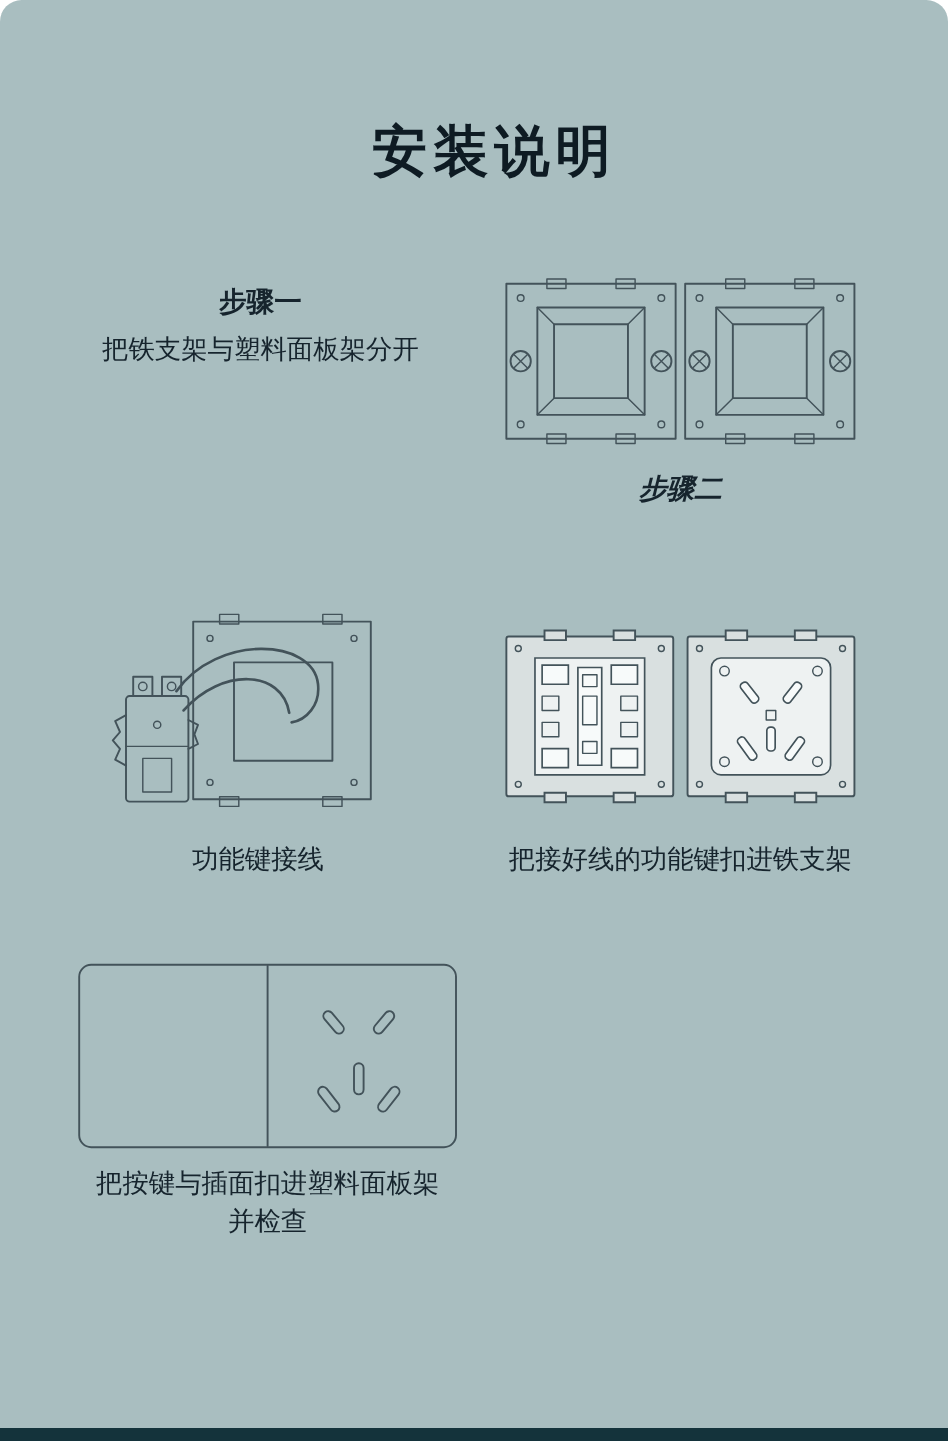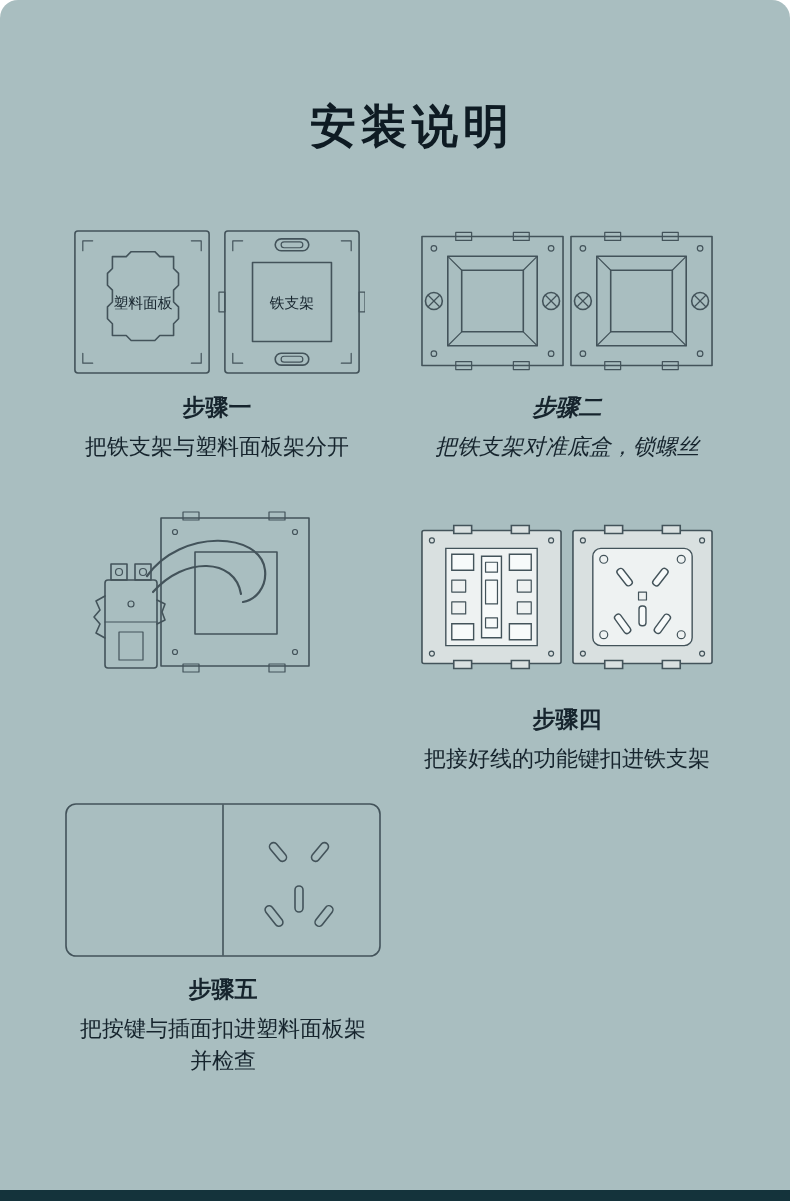--- a/index.html
+++ b/index.html
@@ -55,40 +55,20 @@
   }
 </style>
 </head>
 <body>
 
 <div class="page">
 
   <div class="page-title">安装说明</div>
 
   <div class="step" id="step-1">
-    <div class="art">
-      <svg width="296" height="156" viewBox="0 0 300 156">
-
-        <rect class="ln" x="6" y="6" width="136" height="144" rx="3"></rect>
-        <path class="ln thin" d="M14,16 h10 M14,16 v10 M134,16 h-10 M134,16 v10 M14,140 h10 M14,140 v-10 M134,140 h-10 M134,140 v-10"></path>
-        <path class="ln" d="M44,32 h14 l5,-5 h24 l5,5 h14 v12 l5,5 v12 l-5,5 v12 l5,5 v12 l-5,5 v12 h-14 l-5,5 h-24 l-5,-5 h-14 v-12 l-5,-5 v-12 l5,-5 v-12 l-5,-5 v-12 l5,-5 v-12 z"></path>
-        <text class="svgtext" x="75" y="84" text-anchor="middle">塑料面板</text>
-
-        <rect class="ln" x="158" y="6" width="136" height="144" rx="3"></rect>
-        <rect class="ln" x="186" y="38" width="80" height="80"></rect>
-        <rect class="ln" x="209" y="14" width="34" height="12" rx="6"></rect>
-        <rect class="ln thin" x="215" y="17" width="22" height="6" rx="3"></rect>
-        <rect class="ln" x="209" y="130" width="34" height="12" rx="6"></rect>
-        <rect class="ln thin" x="215" y="133" width="22" height="6" rx="3"></rect>
-        <rect class="ln thin" x="152" y="68" width="6" height="20"></rect>
-        <rect class="ln thin" x="294" y="68" width="6" height="20"></rect>
-        <path class="ln thin" d="M166,16 h10 M166,16 v10 M286,16 h-10 M286,16 v10 M166,140 h10 M166,140 v-10 M286,140 h-10 M286,140 v-10"></path>
-        <text class="svgtext" x="226" y="84" text-anchor="middle">铁支架</text>
-      </svg>
-    </div>
     <div class="step-title">步骤一</div>
     <div class="step-caption">把铁支架与塑料面板架分开</div>
   </div>
 
   <div class="step" id="step-2">
     <div class="art">
       <svg width="298" height="152" viewBox="0 0 300 152">
         <defs>
           <g id="s2unit">
             <rect class="ln" x="4" y="10" width="142" height="130"></rect>
@@ -107,21 +87,20 @@
             <path class="ln thin" d="M10.5,69.5 L21.5,80.5 M21.5,69.5 L10.5,80.5"></path>
             <circle class="ln" cx="134" cy="75" r="8.5"></circle>
             <path class="ln thin" d="M128.5,69.5 L139.5,80.5 M139.5,69.5 L128.5,80.5"></path>
           </g>
         </defs>
         <use href="#s2unit"></use>
         <use href="#s2unit" transform="translate(150,0)"></use>
       </svg>
     </div>
     <div class="step-title">步骤二</div>
-    <div class="step-caption">把铁支架对准底盒，锁螺丝</div>
   </div>
 
   <div class="step" id="step-3">
     <div class="art">
       <svg width="300" height="186" viewBox="0 0 300 186">
 
         <rect class="ln" x="96" y="14" width="148" height="148"></rect>
         <rect class="ln" x="130" y="48" width="82" height="82"></rect>
         <circle class="ln thin" cx="110" cy="28" r="2.5"></circle>
         <circle class="ln thin" cx="230" cy="28" r="2.5"></circle>
@@ -140,20 +119,21 @@
         <circle class="ln thin" cx="54" cy="68" r="3.5"></circle>
         <circle class="ln thin" cx="78" cy="68" r="3.5"></circle>
         <rect class="ln" x="40" y="76" width="52" height="88" rx="3"></rect>
         <path class="ln" d="M40,92 l-9,5 4,9 -6,7 6,7 -4,9 9,5"></path>
         <path class="ln" d="M92,96 l8,4 -3,8 3,8 -8,4"></path>
         <path class="ln thin" d="M40,118 h52"></path>
         <rect class="ln thin" x="54" y="128" width="24" height="28"></rect>
         <circle class="ln thin" cx="66" cy="100" r="3"></circle>
       </svg>
     </div>
+    <div class="step-caption">功能键接线</div>
   </div>
 
   <div class="step" id="step-4">
     <div class="art">
       <svg width="298" height="150" viewBox="0 0 300 150">
 
         <rect class="fillg" x="4" y="8" width="140" height="134" rx="2"></rect>
         <circle class="ln thin" cx="14" cy="18" r="2.5"></circle>
         <circle class="ln thin" cx="134" cy="18" r="2.5"></circle>
         <circle class="ln thin" cx="14" cy="132" r="2.5"></circle>
@@ -199,21 +179,20 @@
         <rect class="ln thin" x="222" y="70" width="8" height="8"></rect>
         <rect class="fillw" x="222.5" y="84" width="7" height="20" rx="3"></rect>
         <g transform="translate(206,102) rotate(-36)">
             <rect class="fillw" x="-3.5" y="-11" width="7" height="22" rx="3"></rect>
           </g>
         <g transform="translate(246,102) rotate(36)">
             <rect class="fillw" x="-3.5" y="-11" width="7" height="22" rx="3"></rect>
           </g>
       </svg>
     </div>
-    <div class="step-title">步骤四</div>
     <div class="step-caption">把接好线的功能键扣进铁支架</div>
   </div>
 
   <div class="step" id="step-5">
     <div class="art">
       <svg width="322" height="160" viewBox="0 0 322 160">
         <rect class="ln" x="4" y="4" width="314" height="152" rx="10"></rect>
         <path class="ln" d="M161,5 V155"></path>
 
         <g transform="translate(216,52) rotate(-40)">
@@ -225,21 +204,20 @@
 
         <rect class="ln" x="233" y="86" width="8" height="26" rx="4"></rect>
         <g transform="translate(212,116) rotate(-38)">
             <rect class="ln" x="-4" y="-12" width="8" height="24" rx="4"></rect>
           </g>
         <g transform="translate(262,116) rotate(38)">
             <rect class="ln" x="-4" y="-12" width="8" height="24" rx="4"></rect>
           </g>
       </svg>
     </div>
-    <div class="step-title">步骤五</div>
     <div class="step-caption">
       <div>把按键与插面扣进塑料面板架</div>
       <div>并检查</div>
     </div>
   </div>
 
   <div class="footer-band"></div>
 
 </div>
 

